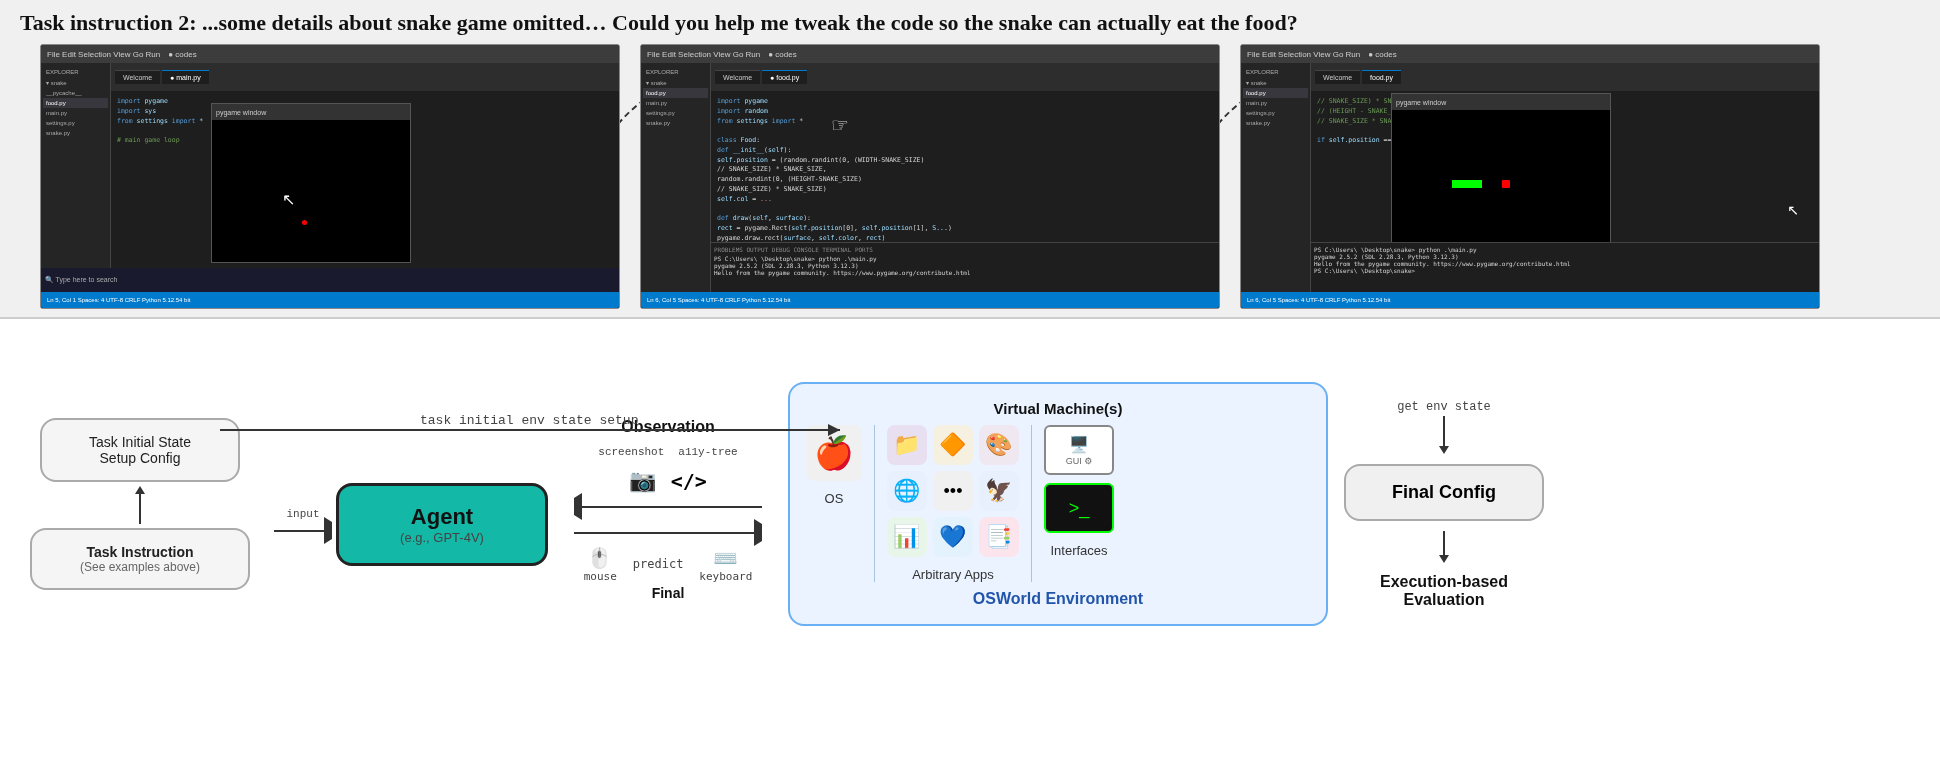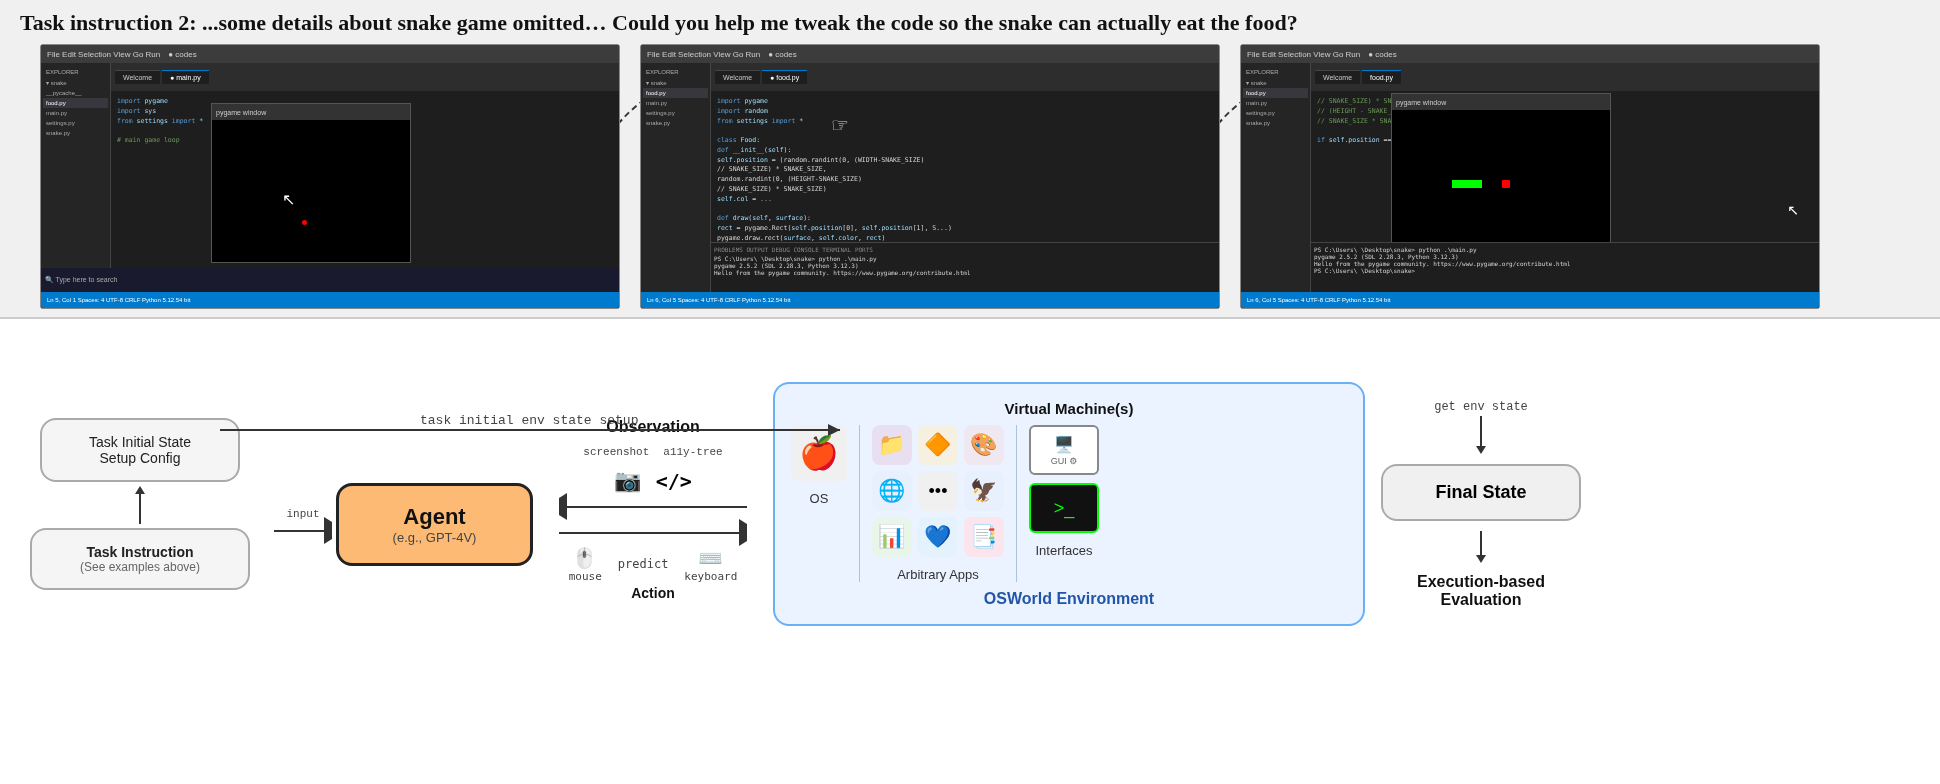--- a/index.html
+++ b/index.html
@@ -143,40 +143,40 @@
       width: 200px;
     }
     .box-task-instruction {
       width: 220px;
     }
     .box-agent {
       border: 3px solid #222;
       border-radius: 16px;
       padding: 18px 24px;
       text-align: center;
-      background: #fdba74;
-      width: 197px;
+      background: #14b8a6;
+      width: 212px;
     }
     .box-agent .agent-title {
       font-size: 22px;
       font-weight: bold;
       color: #111;
     }
     .box-agent .agent-subtitle {
       font-size: 13px;
       color: #444;
     }
 
     
     .vm-env-box {
       border: 2px solid #6ab0f5;
       border-radius: 16px;
       background: #eaf3ff;
       padding: 16px;
-      width: 592px;
+      width: 540px;
       position: relative;
     }
     .vm-env-title {
       text-align: center;
       font-size: 16px;
       font-weight: bold;
       color: #2255aa;
       margin-top: 8px;
     }
     .vm-env-label {
@@ -638,21 +638,21 @@
             <div style="font-size:11px;font-family:monospace;color:#444;">mouse</div>
           </div>
           <div style="text-align:center;font-size:12px;font-family:monospace;color:#444;">
             <span>predict</span>
           </div>
           <div style="text-align:center;">
             <span style="font-size:20px;">⌨️</span>
             <div style="font-size:11px;font-family:monospace;color:#444;">keyboard</div>
           </div>
         </div>
-        <div class="action-title">Action</div>
+        <div class="action-title">Final</div>
       </div>
     </div>
 
     <div class="vm-env-box">
 
       <div class="vm-env-label" style="text-align:center;margin-bottom:8px;">Virtual Machine(s)</div>
 
       <div class="vm-icons-row">
 
         <div class="vm-column">
@@ -706,21 +706,21 @@
 
       <div style="display:flex;flex-direction:column;align-items:center;gap:2px;">
         <div style="font-size:12px;font-family:'Courier New',monospace;color:#444;">get env state</div>
         <div class="v-arrow-container">
           <div class="v-line" style="height:30px;"></div>
           <div class="arrowhead-down"></div>
         </div>
       </div>
 
       <div class="final-state-box">
-        <span>Final State</span>
+        <span>Final Config</span>
       </div>
 
       <div class="v-arrow-container">
         <div class="v-line" style="height:24px;"></div>
         <div class="arrowhead-down"></div>
       </div>
 
       <div class="eval-box">
         <div>Execution-based</div>
         <div>Evaluation</div>

